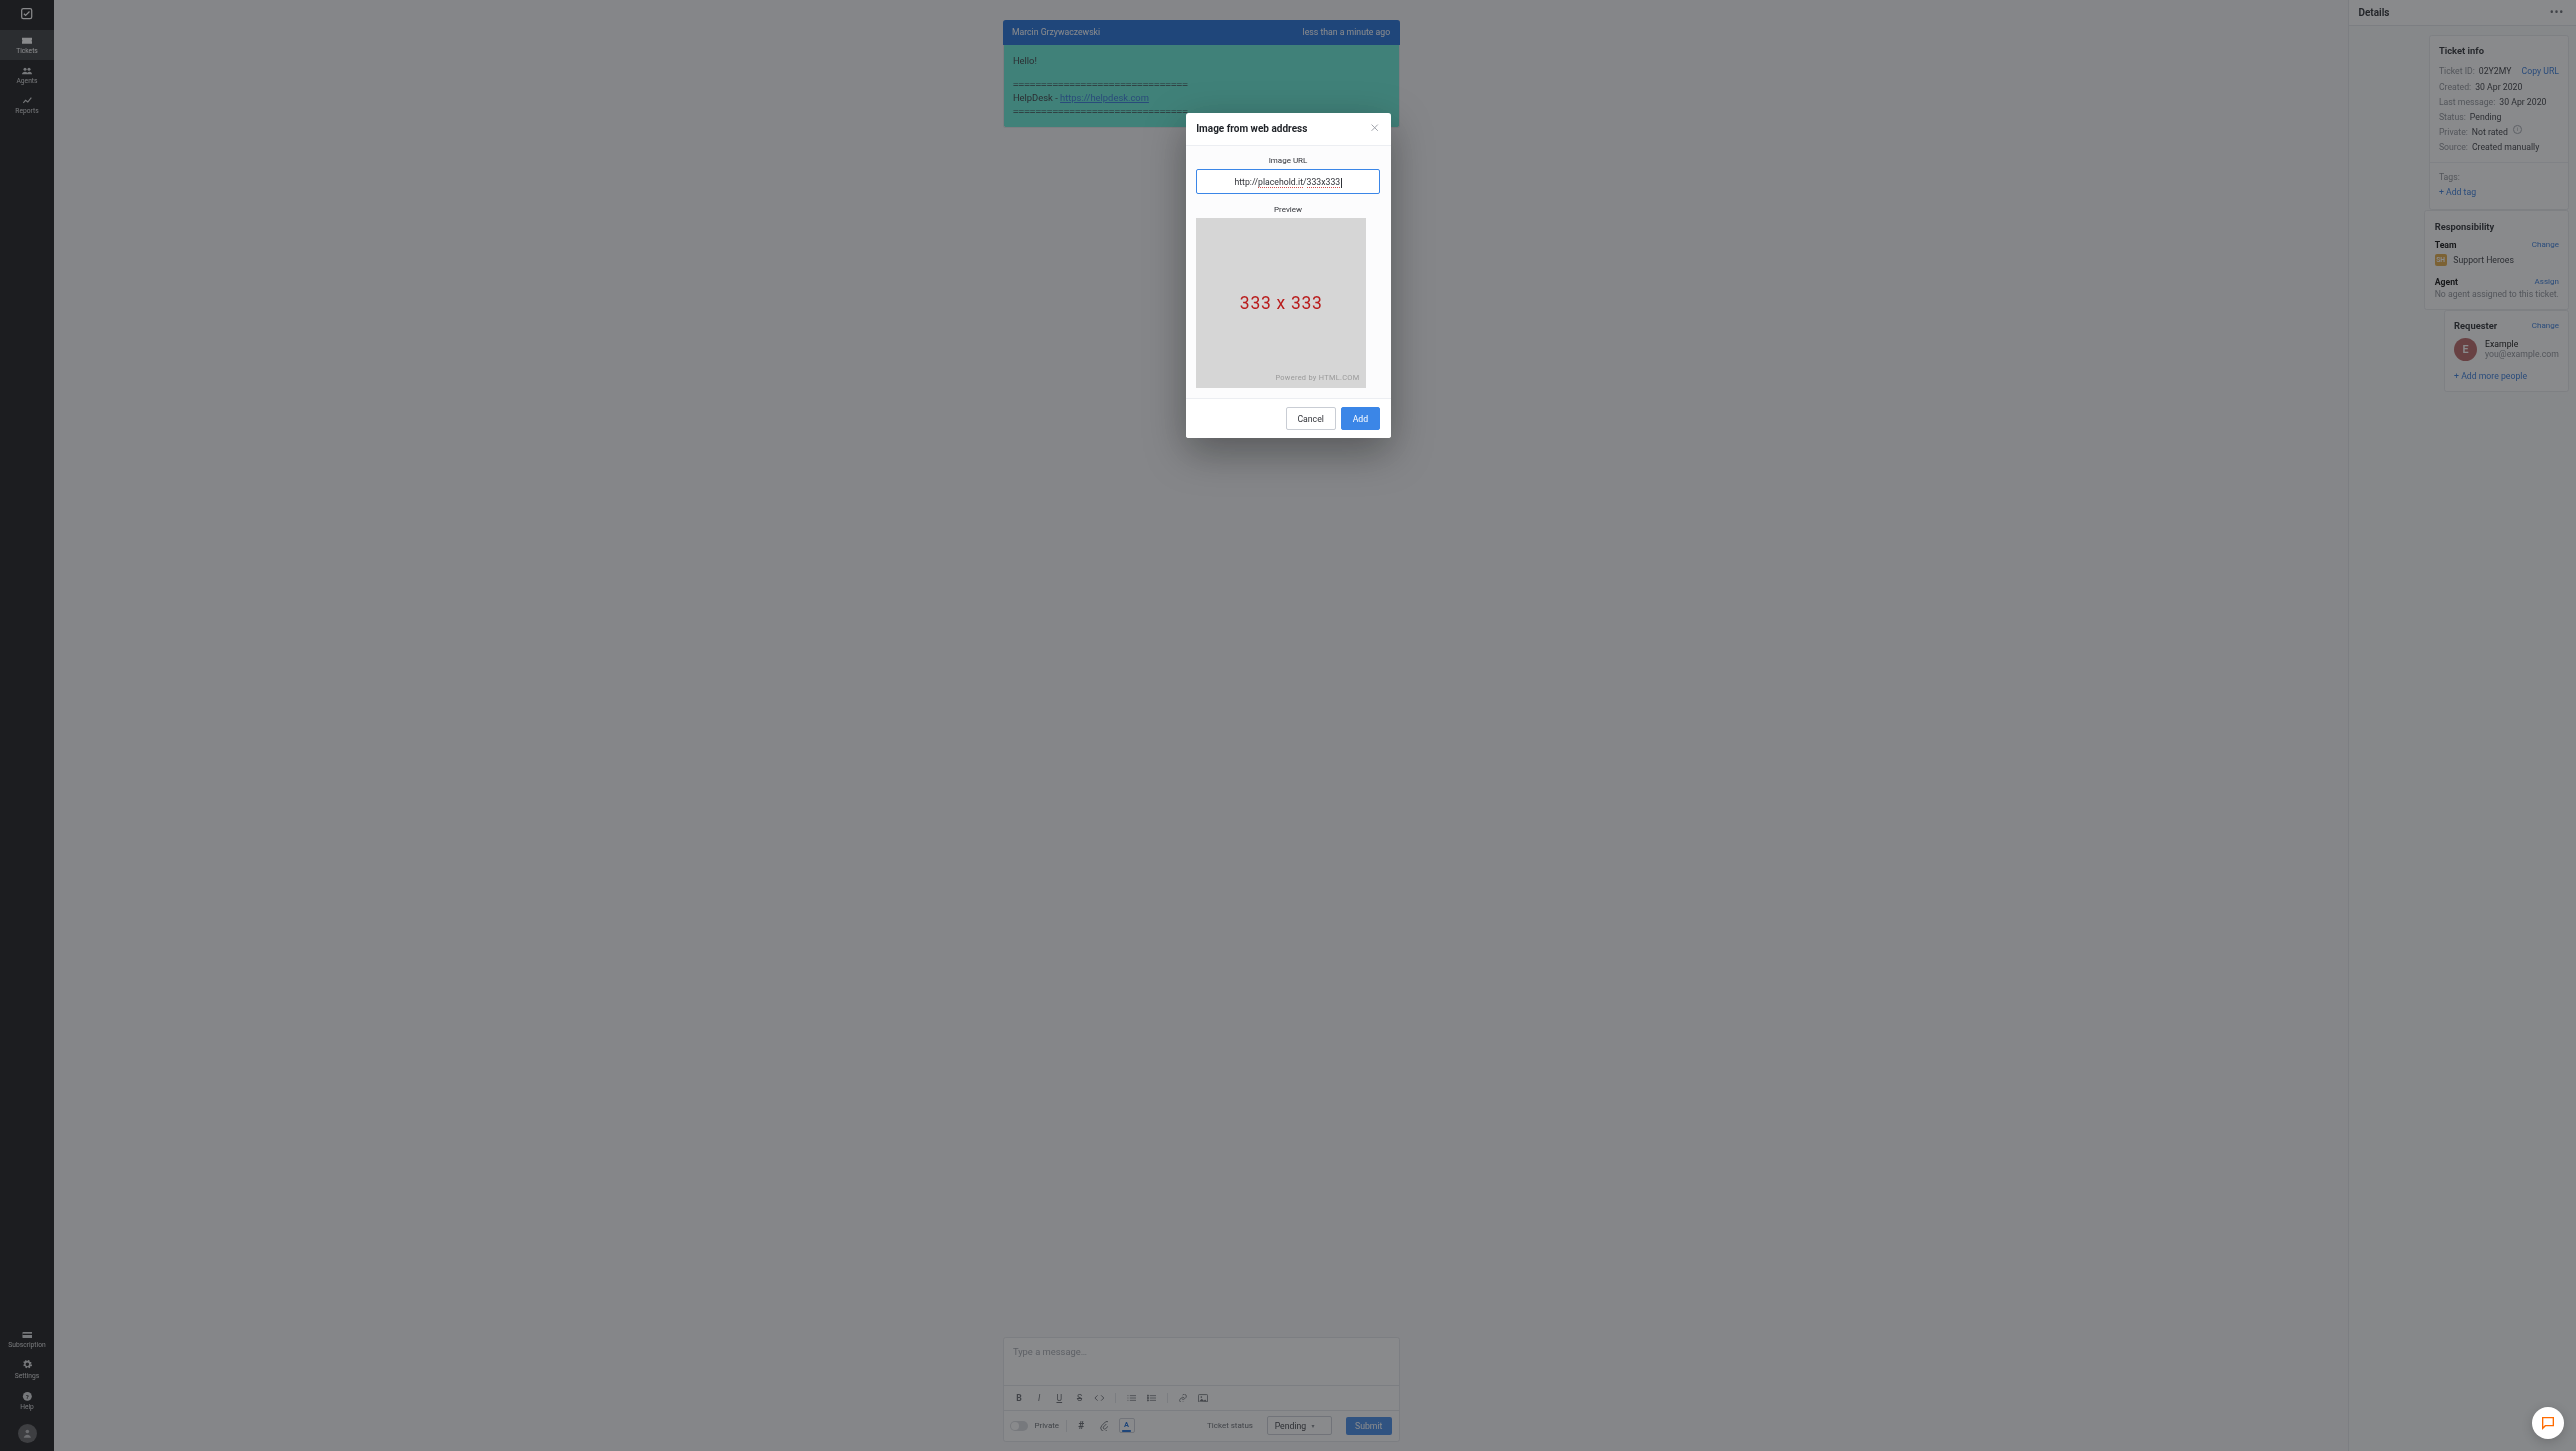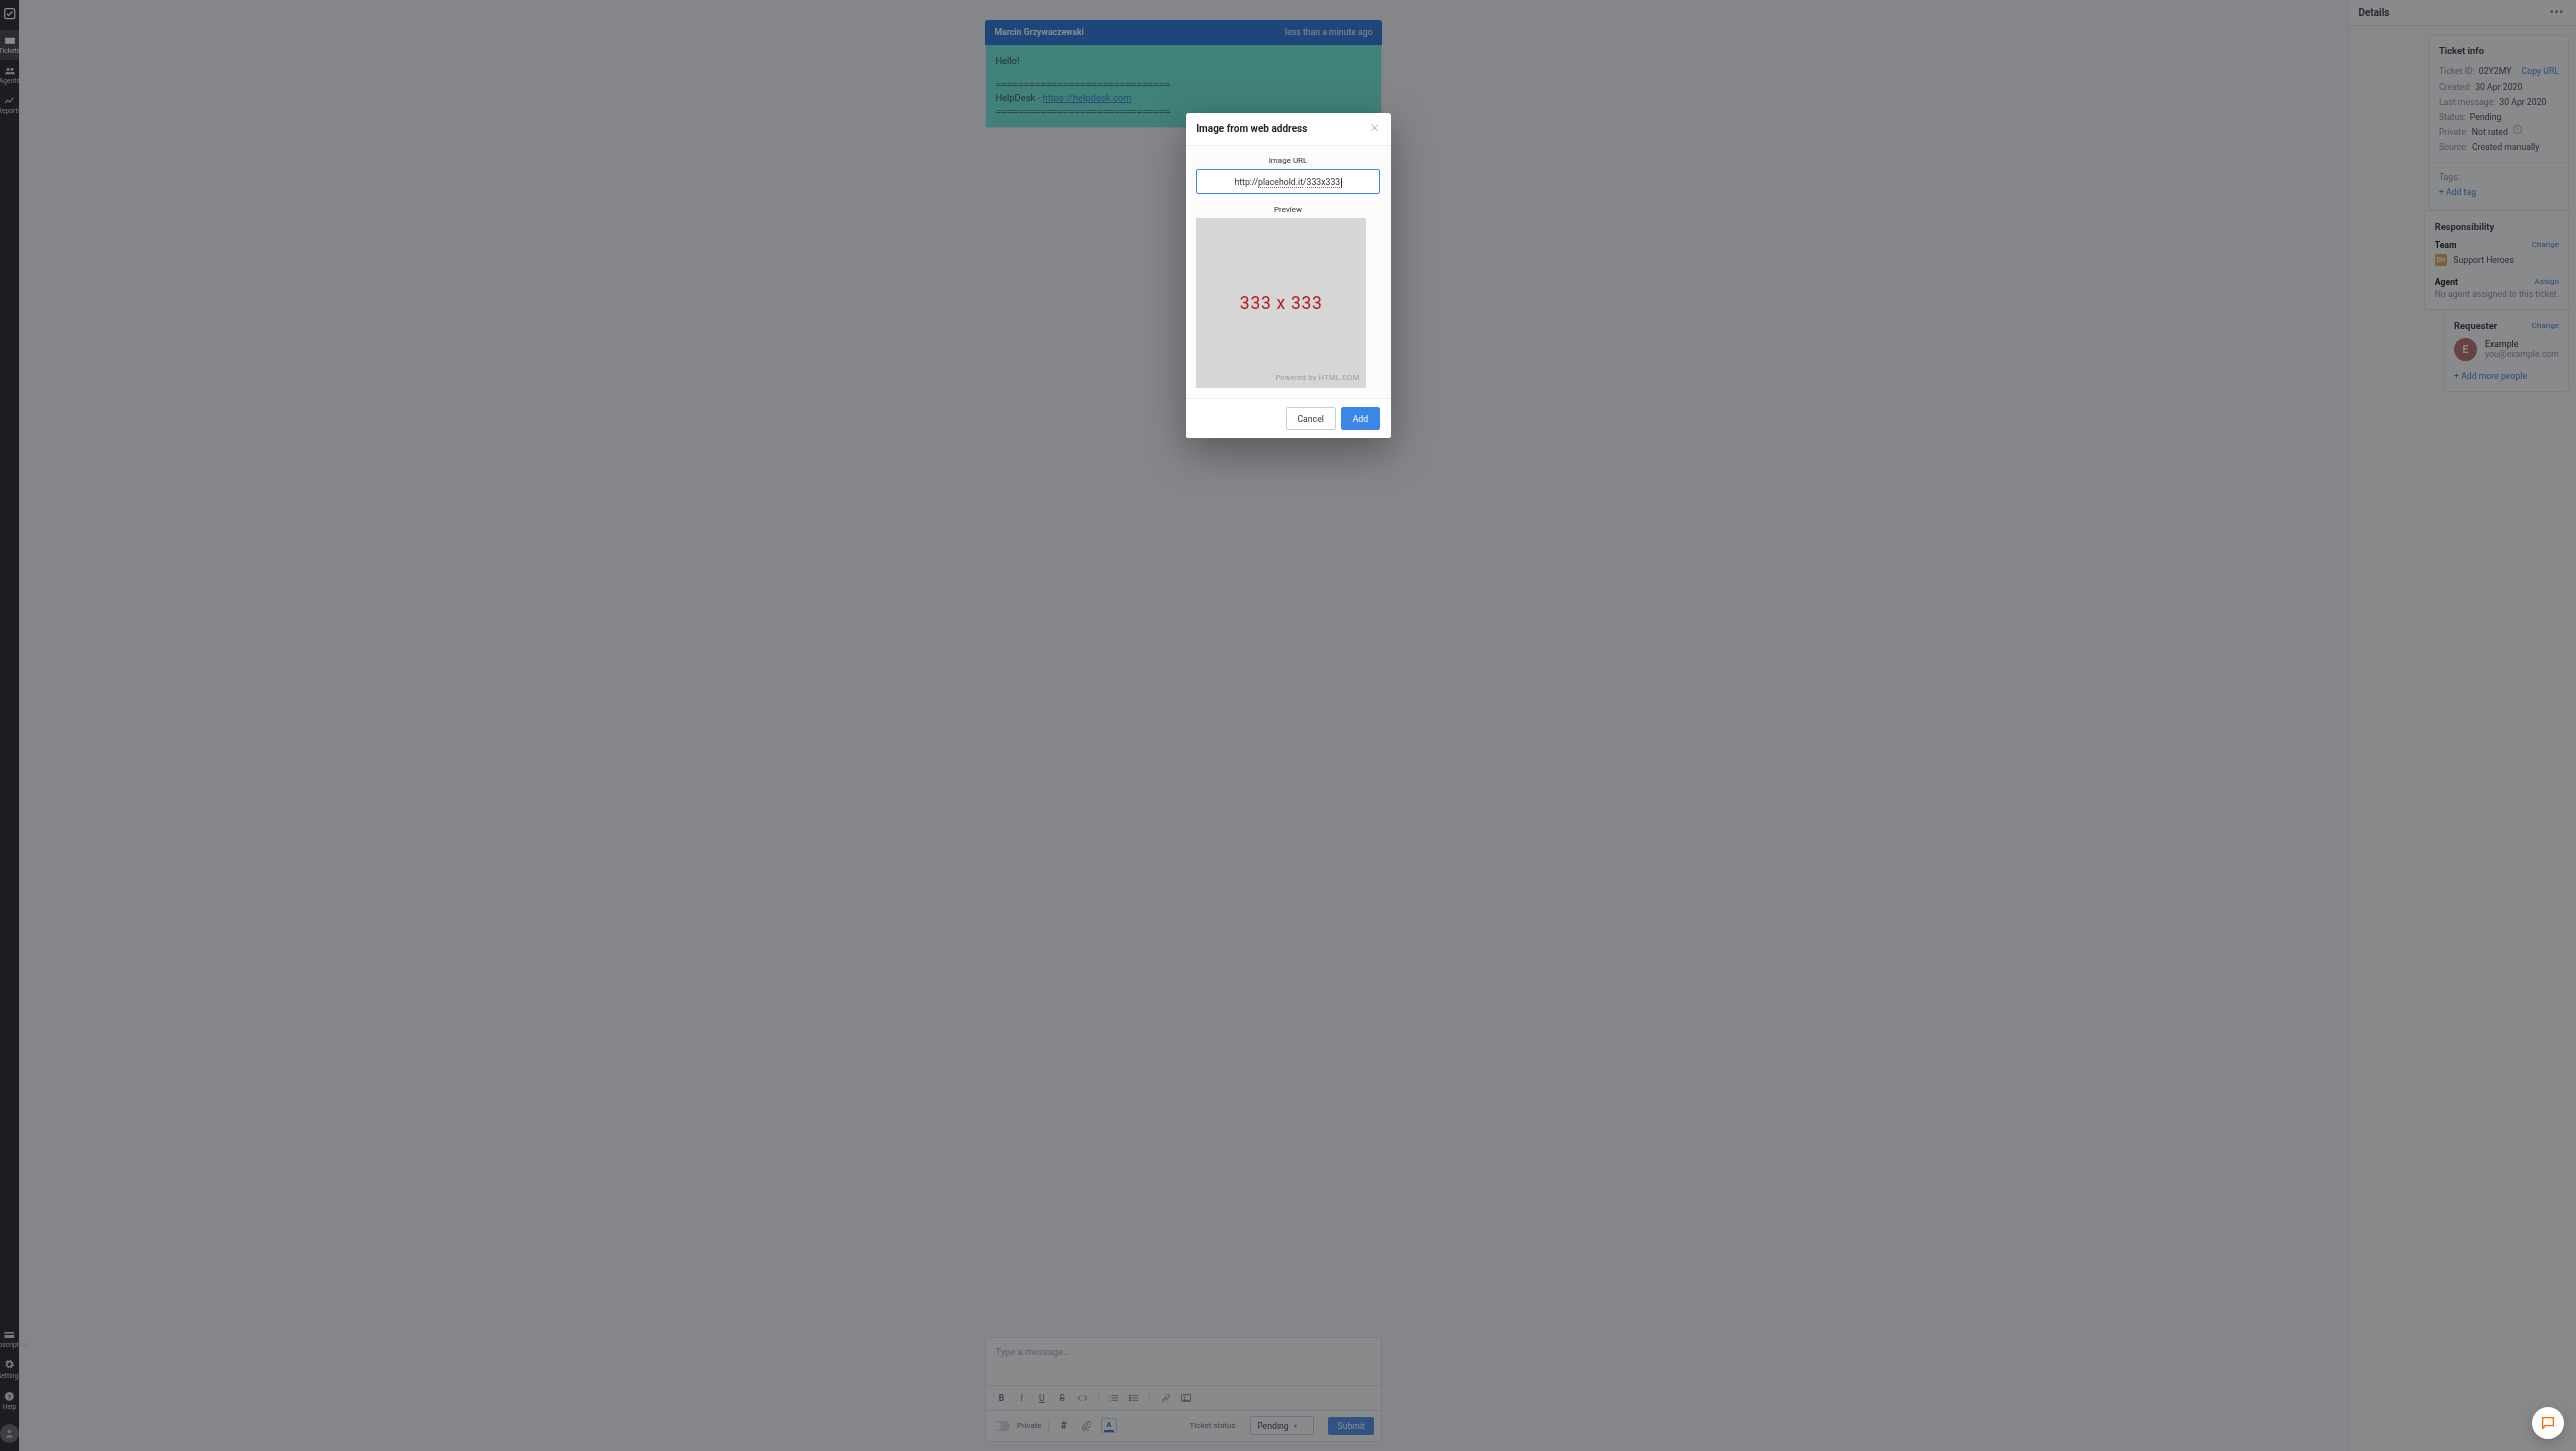--- a/index.html
+++ b/index.html
@@ -1,40 +1,40 @@
 <!DOCTYPE html>
 <html style="font-size:10.7px"><head>
 <meta charset="utf-8">
 <style>
   * { box-sizing: border-box; margin: 0; padding: 0; font-family: -apple-system, BlinkMacSystemFont, "Segoe UI", Roboto, Helvetica, Arial, sans-serif; }
   html, body { height: 100%; width: 100%; overflow: hidden; background: #f5f6f8; }
   .app { display: flex; height: 100%; width: 100%; }
 
   
-  .sidenav { width: 19px; background: #0f0f10; display: flex; flex-direction: column; align-items: center; padding-top: 6.7px; color: #cfd0d2; }
+  .sidenav { width: 54px; background: #0f0f10; display: flex; flex-direction: column; align-items: center; padding-top: 6.7px; color: #cfd0d2; }
   .sidenav .logo { margin-bottom: 6.7px; color: #fff; }
   .sidenav .nav-item { width: 100%; display: flex; flex-direction: column; align-items: center; justify-content: center; padding: 6px 0 4.7px; font-size: 6.7px; color: #d6d7d9; cursor: pointer; }
   .sidenav .nav-item.active { background: #303133; color: #fff; }
   .sidenav .nav-item .icon { margin-bottom: 2px; display:flex; align-items:center; justify-content:center; }
   .sidenav .nav-label { font-size: 6.7px; }
   .sidenav .spacer { flex: 1; }
   .sidenav .avatar { width: 19px; height: 19px; border-radius: 50%; background: #59595c; margin: 8px 0; display:flex; align-items:center; justify-content:center; color:#bcbcbe; }
 
   
   .main { flex: 1; display: flex; flex-direction: column; min-width: 0; }
   .topbar { height: 25.5px; border-bottom: 0.7px solid #e2e4e8; background: #fff; display: flex; align-items: center; position: relative; padding: 0 8px; }
   .back-btn { display: flex; align-items: center; gap: 4px; color: #6a6d73; font-size: 8.7px; cursor: pointer; }
   .title-wrap { position: absolute; left: 50%; transform: translateX(-50%); display: flex; align-items: center; gap: 5.4px; }
   .page-title { font-weight: 700; color: #1f2227; font-size: 10px; }
   .edit-icon { color: #2b74d9; }
 
   .conversation { flex: 1; overflow: auto; display: flex; flex-direction: column; align-items: center; padding: 20px 13.4px 0; }
   .thread { width: 397px; }
   .msg-head { background: #1669d8; color: #fff; padding: 7.4px 9.4px; border-radius: 2.7px 2.7px 0 0; display: flex; justify-content: space-between; font-size: 8.7px; }
-  .msg-head .author { font-weight: 700; }
+  .msg-head .author { font-weight: 400; }
   .msg-body { background: #5eead4; border: 0.7px solid #e2e4e8; border-top: none; border-radius: 0 0 2.7px 2.7px; padding: 9.4px; font-size: 9.4px; color: #303238; line-height: 1.45; }
   .msg-body a { color: #2b74d9; text-decoration: underline; }
   .rule-line { font-family: monospace; color: #303238; letter-spacing: 0; }
 
   .composer-wrap { display:flex; justify-content:center; padding: 0 13.4px 9.4px; }
   .composer { width: 397px; background: #fff; border: 0.7px solid #e2e4e8; border-radius: 2.7px; }
   .compose-area { min-height: 47px; padding: 8px 9.4px; color: #9ea2a9; font-size: 9.4px; outline: none; }
   .toolbar { border-top: 0.7px solid #e2e4e8; display: flex; align-items: center; padding: 4px 6.7px; gap: 2.7px; }
   .tb-btn { width: 17.5px; height: 16px; display:flex; align-items:center; justify-content:center; color:#5f6369; border-radius:2px; cursor:pointer; font-size:8.7px;}
   .tb-sep { width:0.7px; height:10.7px; background:#e0e2e6; margin: 0 4px; }

